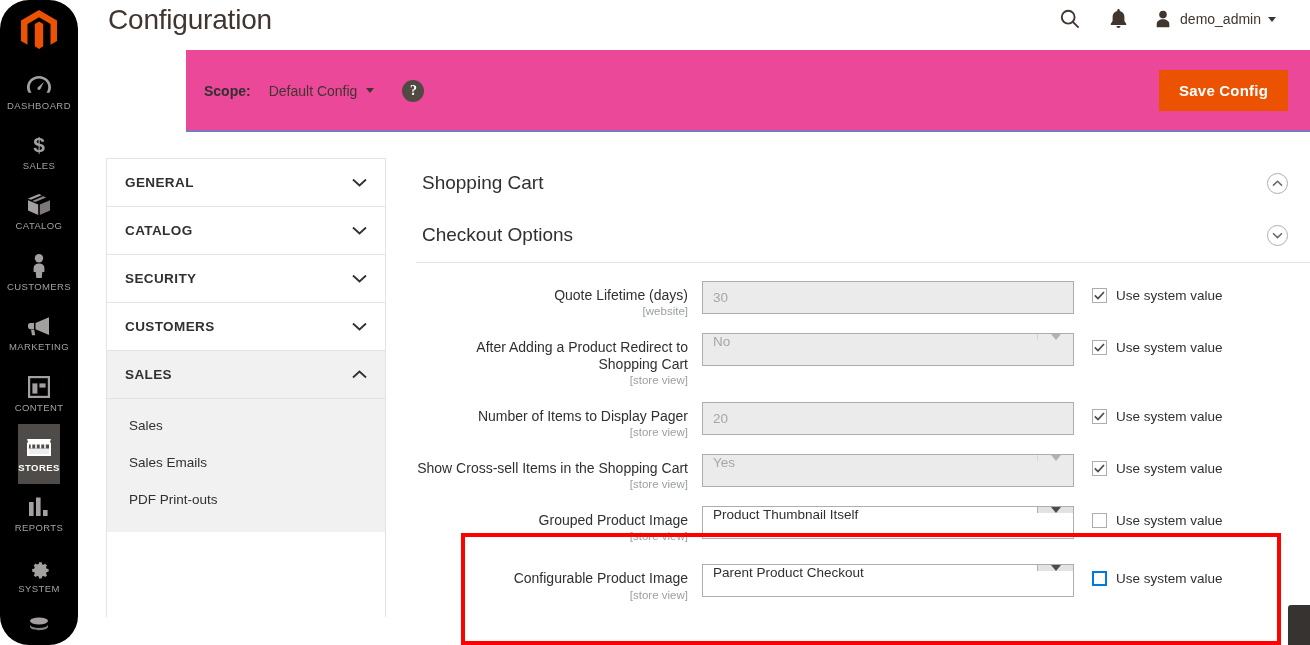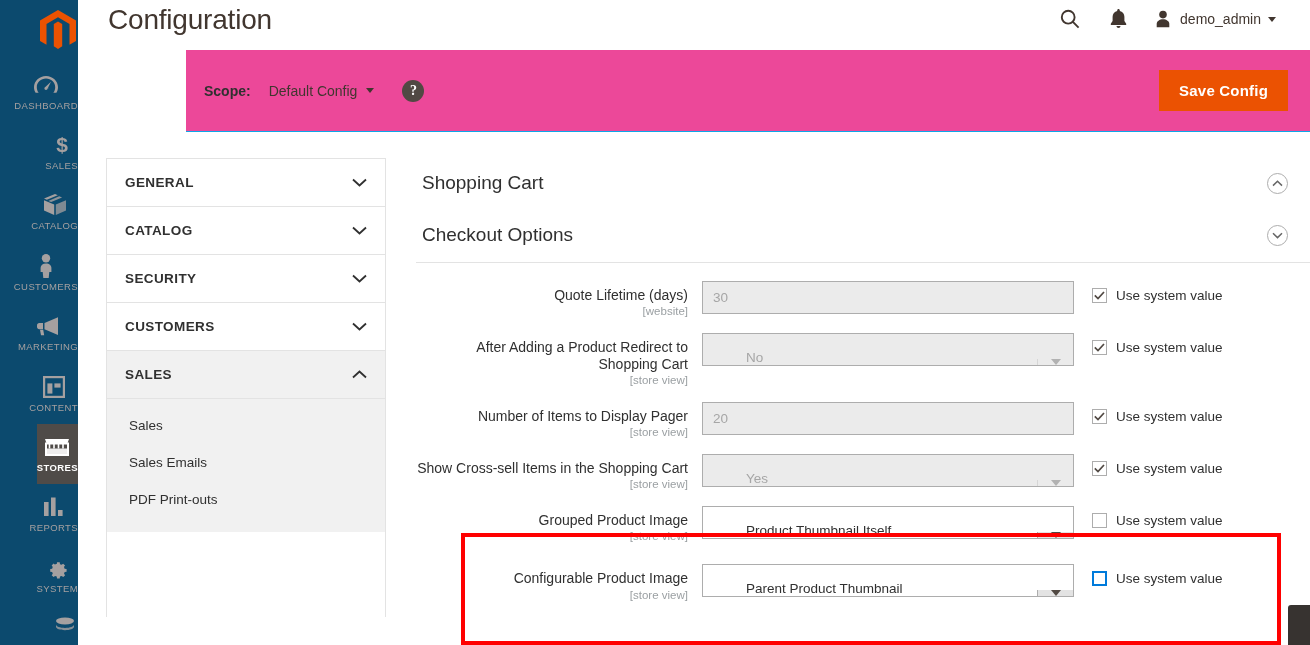--- a/index.html
+++ b/index.html
@@ -16,26 +16,27 @@
     position: relative;
     width: 1310px;
     height: 645px;
     display: flex;
   }
 
   
   .leftnav {
     width: 78px;
     height: 645px;
-    background: #0c4a6e;
+    background: #000000;
     flex: 0 0 78px;
     display: flex;
     flex-direction: column;
-    align-items: flex-end;
+    align-items: center;
     overflow: hidden;
+    border-radius: 29px;
   }
   .logo-wrap {
     height: 62px;
     display: flex;
     align-items: center;
     justify-content: center;
   }
   .logo-wrap svg { display: block; }
   .nav-divider {
     height: 1px;
@@ -301,23 +302,22 @@
     font-family: "Liberation Sans", sans-serif;
     display: flex;
     align-items: center;
   }
   .f-select {
     width: 372px;
     height: 33px;
     border: 1px solid #adadad;
     background: #ebebeb;
     display: flex;
-    align-items: flex-end;
-    position: relative;
-    padding-left: 33px;
+    align-items: flex-start;
+    position: relative;
   }
   .f-select .sel-text {
     flex: 1;
     display: flex;
     align-items: center;
     padding: 0 10px;
     font-size: 13.5px;
     color: #a6a6a6;
     overflow: hidden;
     white-space: nowrap;
@@ -729,21 +729,21 @@
             </div>
           </div>
 
           <div class="field-row">
             <div class="f-label">
               <span class="f-label-main">Configurable Product Image</span>
               <span class="f-scope">[store view]</span>
             </div>
             <div class="f-control">
               <div class="f-select enabled">
-                <span class="sel-text">Parent Product Thumbnail</span>
+                <span class="sel-text">Parent Product Checkout</span>
                 <span class="sel-arrow">
                     <i></i>
                   </span>
               </div>
             </div>
             <div class="f-aside">
               <span class="cb focused"></span>
               <span class="cb-label">Use system value</span>
             </div>
           </div>

